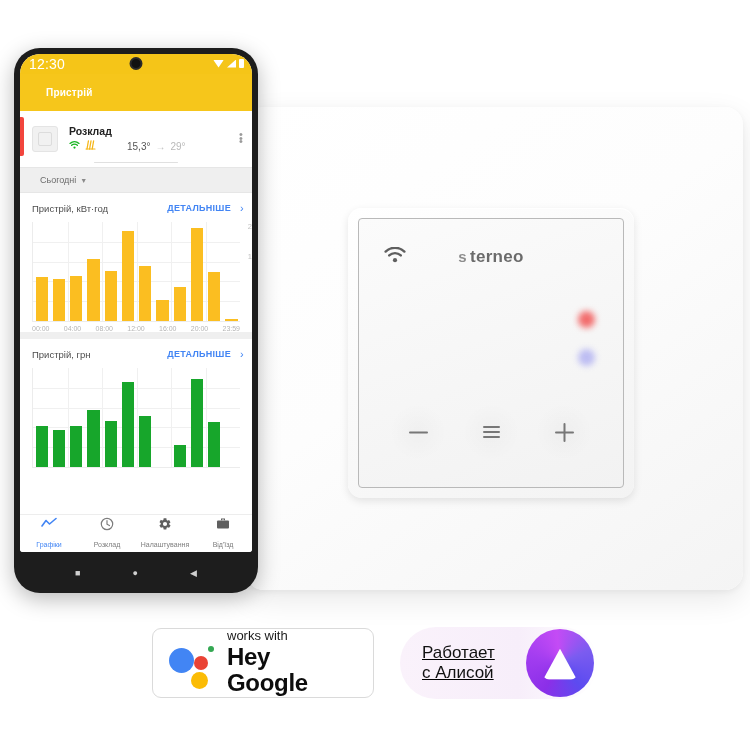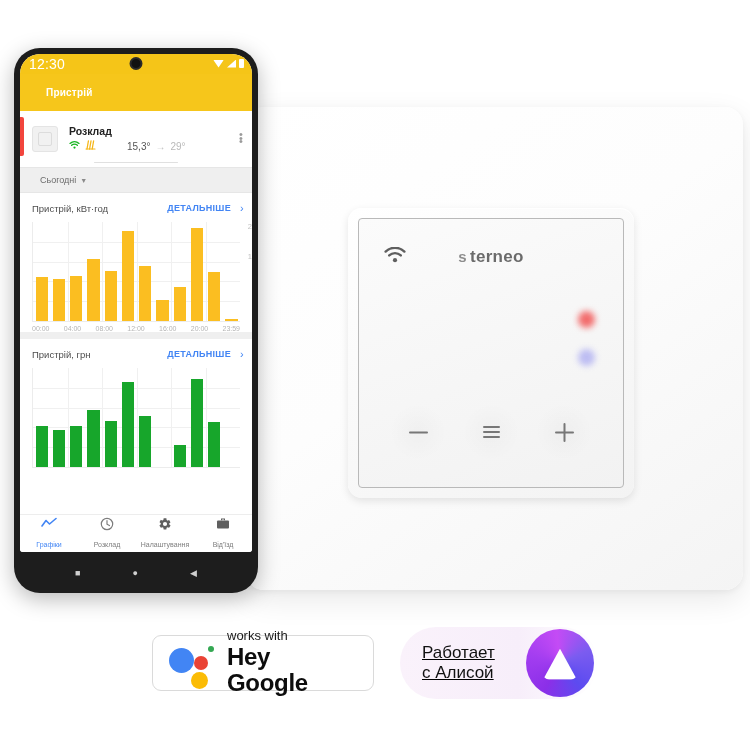--- a/index.html
+++ b/index.html
@@ -199,21 +199,21 @@
   .tbtn.menu  { left:50%; transform:translateX(-50%); }
   .tbtn.plus  { right:30px; }
   .menu-lines span{ display:block; width:17px; height:1.8px; background:#777; margin:3px 0; border-radius:1px;}
 
   
   #badges {
     position:absolute; left:0; right:0; top:618px; height:90px;
     display:flex; justify-content:center; align-items:center; gap:26px;
   }
   .badge-google {
-    width:222px; height:56px; background:#fff; border:1px solid #dadada;
+    width:222px; height:70px; background:#fff; border:1px solid #dadada;
     border-radius:9px; display:flex; align-items:center; padding:0 16px; gap:14px;
   }
   .g-dots { position:relative; width:44px; height:42px; flex:0 0 auto;}
   .g-blue { position:absolute; left:0; top:6px; width:25px;height:25px;border-radius:50%;background:#4285F4;}
   .g-red  { position:absolute; left:25px; top:14px; width:14px;height:14px;border-radius:50%;background:#EA4335;}
   .g-yel  { position:absolute; left:22px; top:30px; width:17px;height:17px;border-radius:50%;background:#FBBC05;}
   .g-grn  { position:absolute; left:39px; top:4px; width:6px;height:6px;border-radius:50%;background:#34A853;}
   .g-txt-a { font-size:13px; color:#1a1a1a; line-height:1.15;}
   .g-txt-b { font-size:24px; color:#0d0d0d; font-weight:bold; line-height:1.1; letter-spacing:-.3px;}
 

